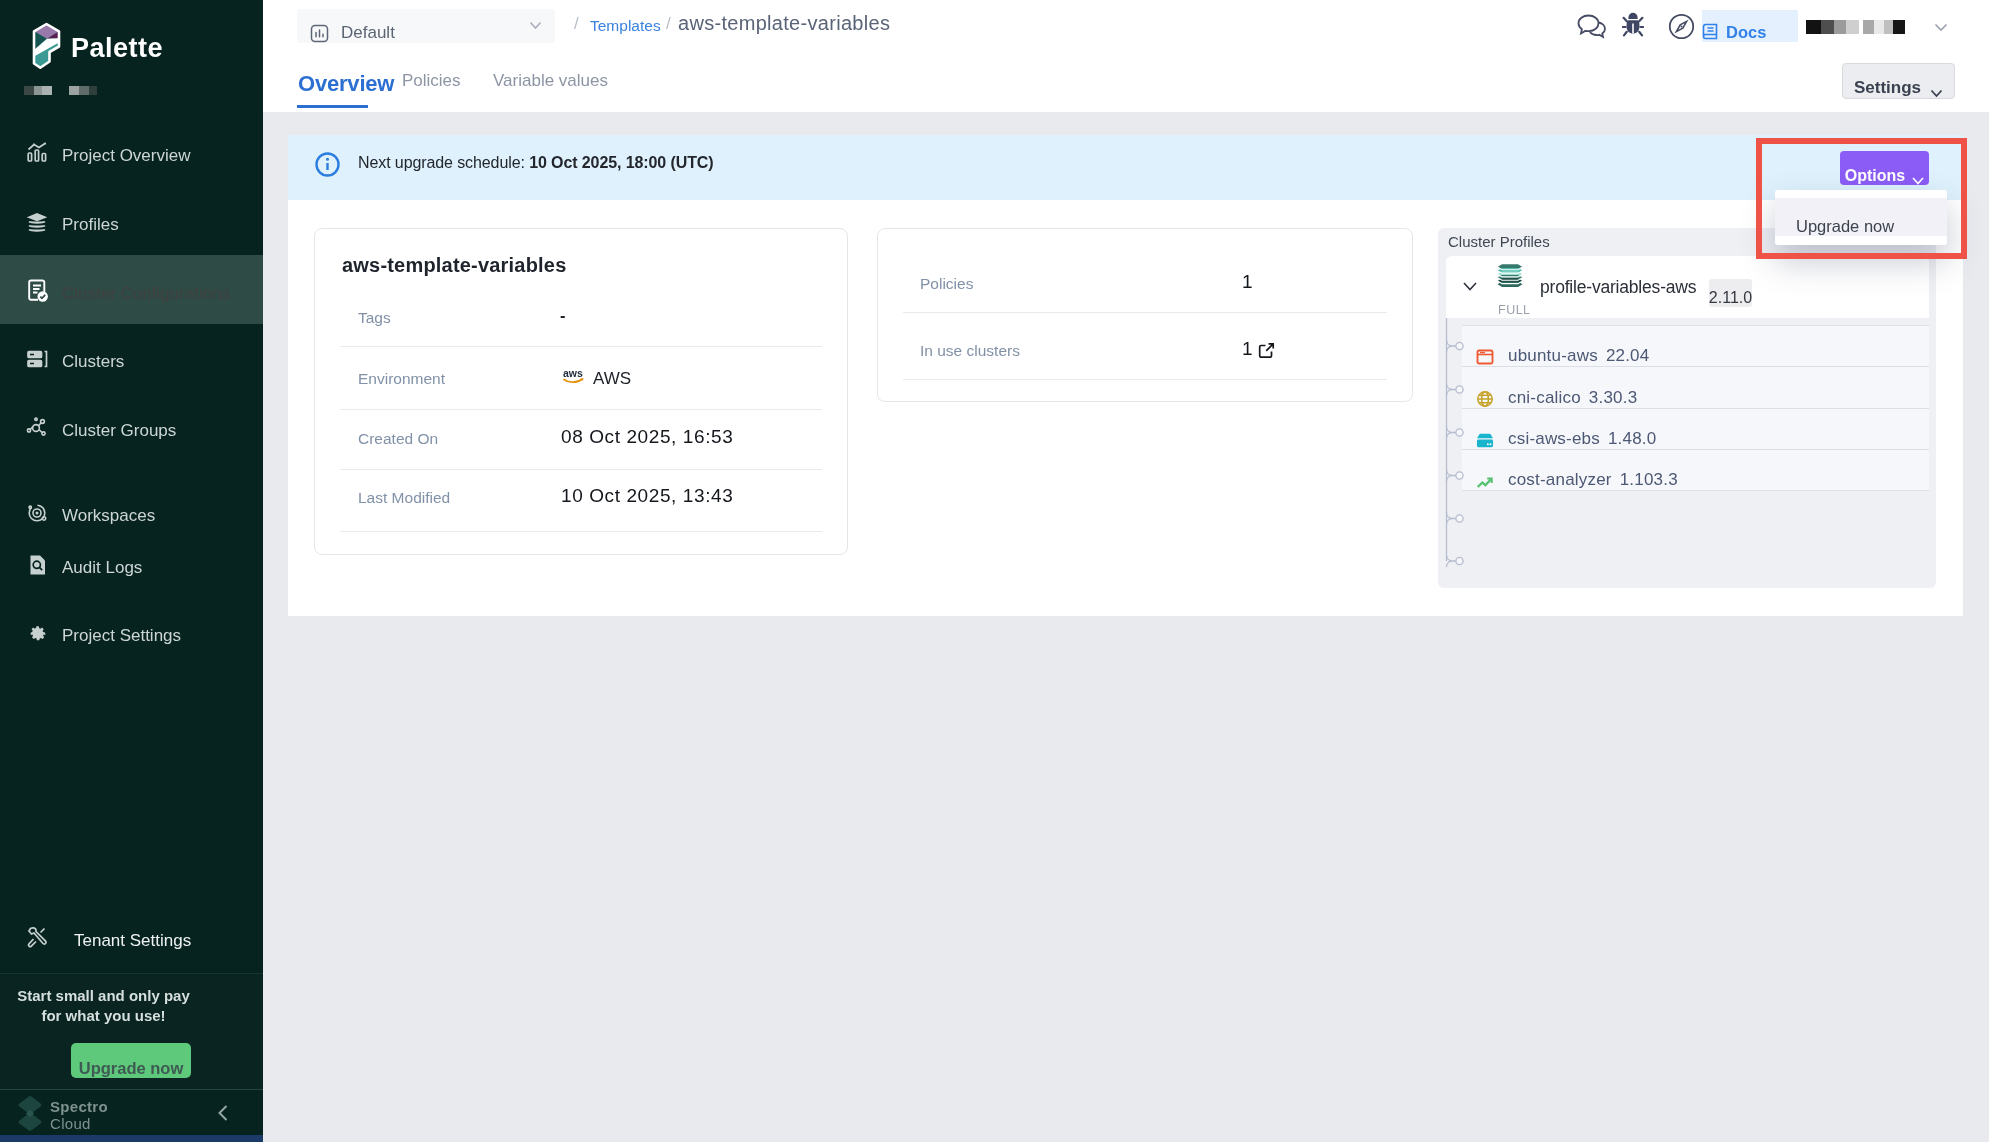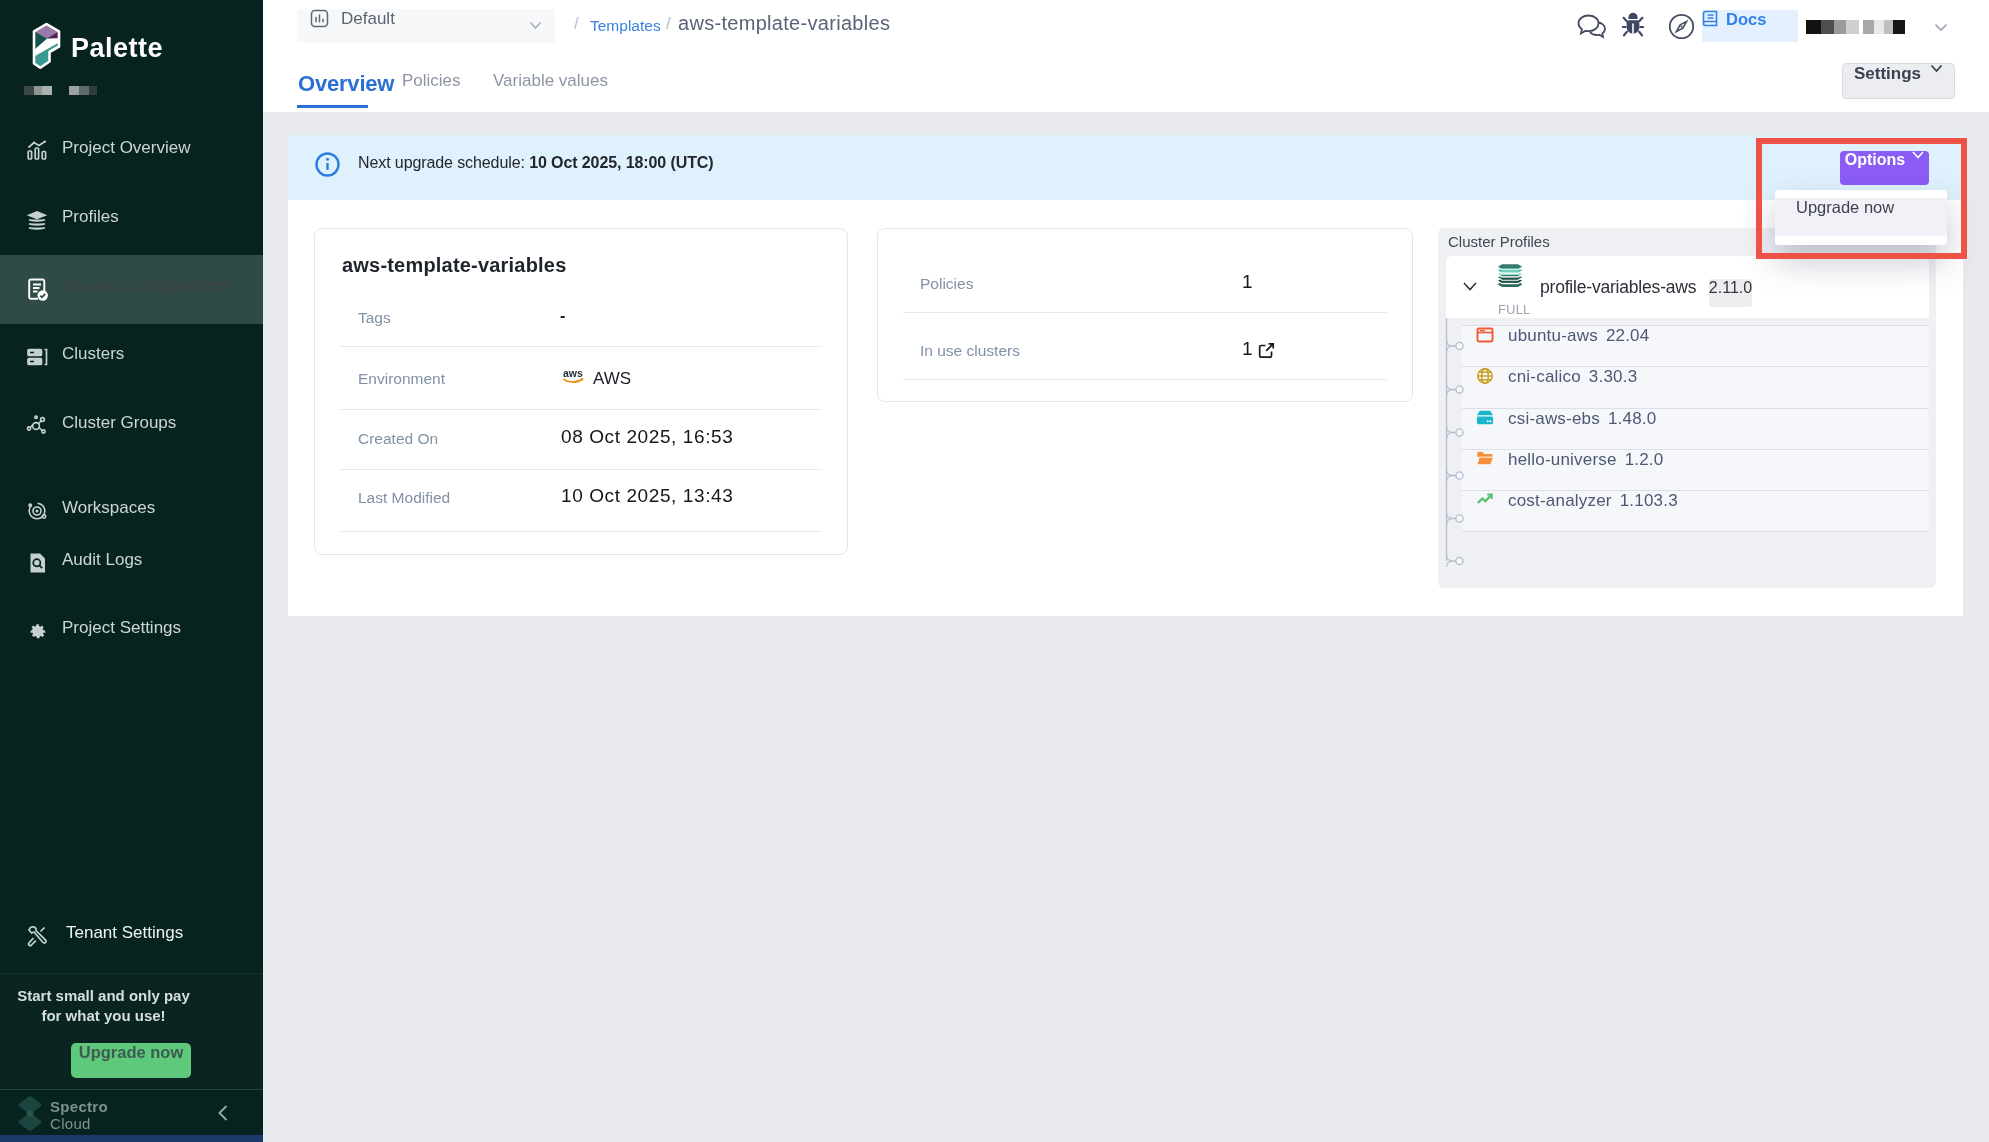--- a/index.html
+++ b/index.html
@@ -1,19 +1,19 @@
 <!DOCTYPE html>
 <html><head>
 <meta charset="utf-8">
 <style>
 *{margin:0;padding:0;box-sizing:border-box}
 html,body{width:1989px;height:1142px;overflow:hidden}
 body{font-family:"Liberation Sans",sans-serif;background:#e9eaee;position:relative}
 .ab{position:absolute}
-.flex{display:flex;align-items:flex-start}
+.flex{display:flex;align-items:flex-end}
 svg{display:block}
 .prow{height:41.3px;border-bottom:1.5px solid #dcdfe8;background:#f6f7fb}
 .cicon{width:18px;margin-left:14px;display:flex;justify-content:center}
 .pname{margin-left:14px;color:#4c5874;font-size:17px;font-weight:500;letter-spacing:.2px}
 .pver{margin-left:8px;color:#4c5874;font-size:17px;letter-spacing:.2px}
 </style>
 </head>
 <body>
 
 <div class="ab" style="left:263px;top:0;width:1726px;height:112px;background:#fff"></div>
@@ -109,21 +109,21 @@
 <path fill="#c6d1cf" d="M13 8.2a4.8 4.8 0 1 0 0 9.6 4.8 4.8 0 0 0 0-9.6zm0 7.1a2.3 2.3 0 1 1 0-4.6 2.3 2.3 0 0 1 0 4.6z"></path>
 <path fill="#c6d1cf" d="M21.5 14.9l-1.9-.4a6.7 6.7 0 0 1-.5 1.2l1.1 1.6-1.7 1.7-1.6-1.1c-.4.2-.8.4-1.2.5l-.4 1.9h-2.4l-.4-1.9a6.7 6.7 0 0 1-1.2-.5l-1.6 1.1-1.7-1.7 1.1-1.6c-.2-.4-.4-.8-.5-1.2l-1.9.4v-2.4l1.9-.4c.1-.4.3-.8.5-1.2L7.5 9.3l1.7-1.7 1.6 1.1c.4-.2.8-.4 1.2-.5l.4-1.9h2.4l.4 1.9c.4.1.8.3 1.2.5l1.6-1.1 1.7 1.7-1.1 1.6c.2.4.4.8.5 1.2l1.9.4z" fill-rule="evenodd"></path>
 </svg>
 <div style="margin-left:12px;color:#ccd6d4;font-size:17px">Project Settings</div>
 </div>
 <div class="ab flex" style="left:24px;top:923px;height:28px">
 <svg width="27" height="27" viewBox="0 0 27 27" fill="none" stroke="#c6d1cf" stroke-width="1.7">
 <path d="M6.5 4.5 L5 7 L7.5 10 L10 9 L19 19.5 a1.8 1.8 0 0 0 2.8 -2.2 L12 7.5 C12.5 5.5 11 3.8 9 3.8 Z"></path>
 <path d="M20.5 4.5 L16.5 8.5 M9.5 15 L5 19.8 a1.6 1.6 0 0 0 2.3 2.3 L12 17.5"></path>
 </svg>
-<div style="margin-left:15px;color:#eef3f2;font-size:17px">Tenant Settings</div>
+<div style="margin-left:23px;color:#eef3f2;font-size:17px">Tenant Settings</div>
 </div>
 
 <div class="ab" style="left:0;top:973px;width:263px;height:116px;background:#0a2521;border-top:1px solid #16332e"></div>
 <div class="ab" style="left:0;top:986px;width:207px;text-align:center;color:#d5dfdd;font-size:15px;font-weight:600;line-height:20px">Start small and only pay<br>for what you use!</div>
 <div class="ab flex" style="left:71px;top:1043px;width:120px;height:35px;background:#5ec87b;border-radius:5px;justify-content:center;color:#3e5a52;font-size:16.5px;font-weight:600">Upgrade now</div>
 
 <div class="ab" style="left:0;top:1089px;width:263px;height:1px;background:#28423d"></div>
 <div class="ab" style="left:17px;top:1095px">
 <svg width="26" height="38" viewBox="0 0 26 38">
 <g fill="#1d4540" stroke="#1d4540" stroke-width="3" stroke-linejoin="round">
@@ -308,30 +308,20 @@
           <rect x="1" y="7.5" width="17" height="8" rx="1.5" fill="#19b5cd"></rect>
           <circle cx="12.5" cy="12.5" r="1" fill="#fff"></circle>
           <circle cx="15.3" cy="12.5" r="1" fill="#fff"></circle>
         </svg>
       </span>
       <span class="pname">csi-aws-ebs</span>
       <span class="pver">1.48.0</span>
     </div>
 <div class="flex prow">
       <span class="cicon">
-        <svg width="20" height="17" viewBox="0 0 20 17">
-          <path d="M1.5 2.5 a1.5 1.5 0 0 1 1.5 -1.5 H7 l2 2.5 H17 a1.5 1.5 0 0 1 1.5 1.5 V7 H1.5 Z" fill="#f5913d"></path>
-          <path d="M3.5 7 H19.5 L16.5 15.5 H1 Z" fill="#f5913d" stroke="#fff" stroke-width="1"></path>
-        </svg>
-      </span>
-      <span class="pname">hello-universe</span>
-      <span class="pver">1.2.0</span>
-    </div>
-<div class="flex prow">
-      <span class="cicon">
         <svg width="20" height="15" viewBox="0 0 20 15" fill="none" stroke="#56c271" stroke-width="2.6">
           <path d="M2 12.5 L7 7.5 L10.5 10.5 L16.5 4"></path>
           <path d="M12.5 3 H17.5 V8" stroke-width="2.2"></path>
         </svg>
       </span>
       <span class="pname">cost-analyzer</span>
       <span class="pver">1.103.3</span>
     </div>
 </div>
 <svg class="ab" style="left:1440px;top:318px" width="26" height="250" viewBox="0 0 26 250" fill="none" stroke="#b7bccf" stroke-width="1.3">

